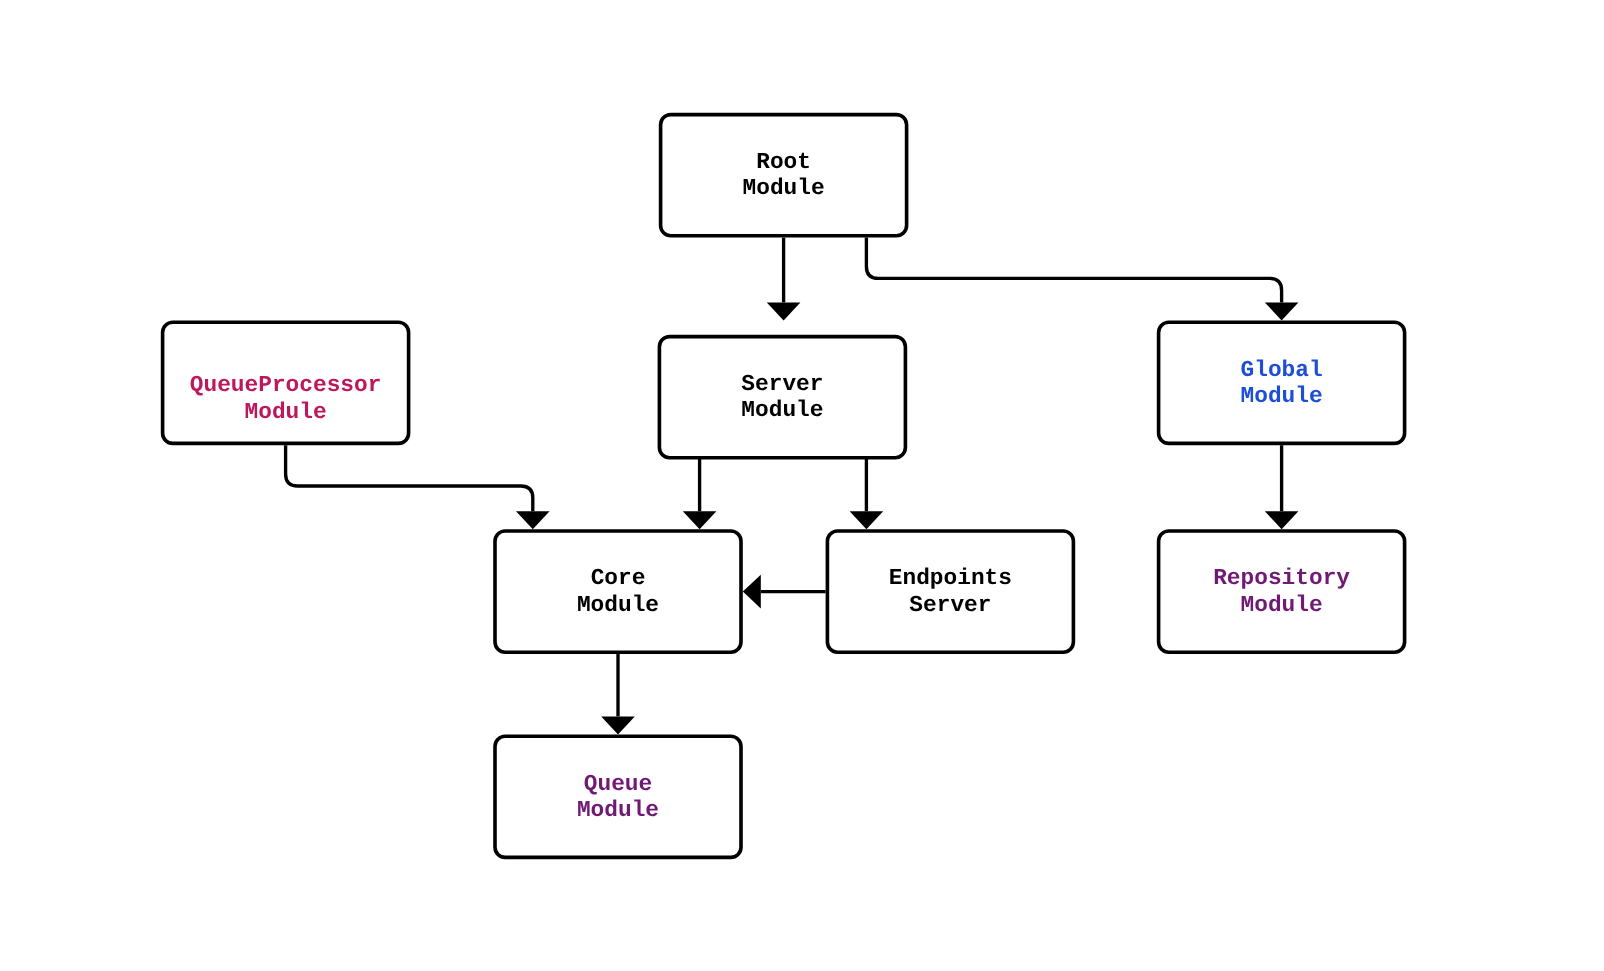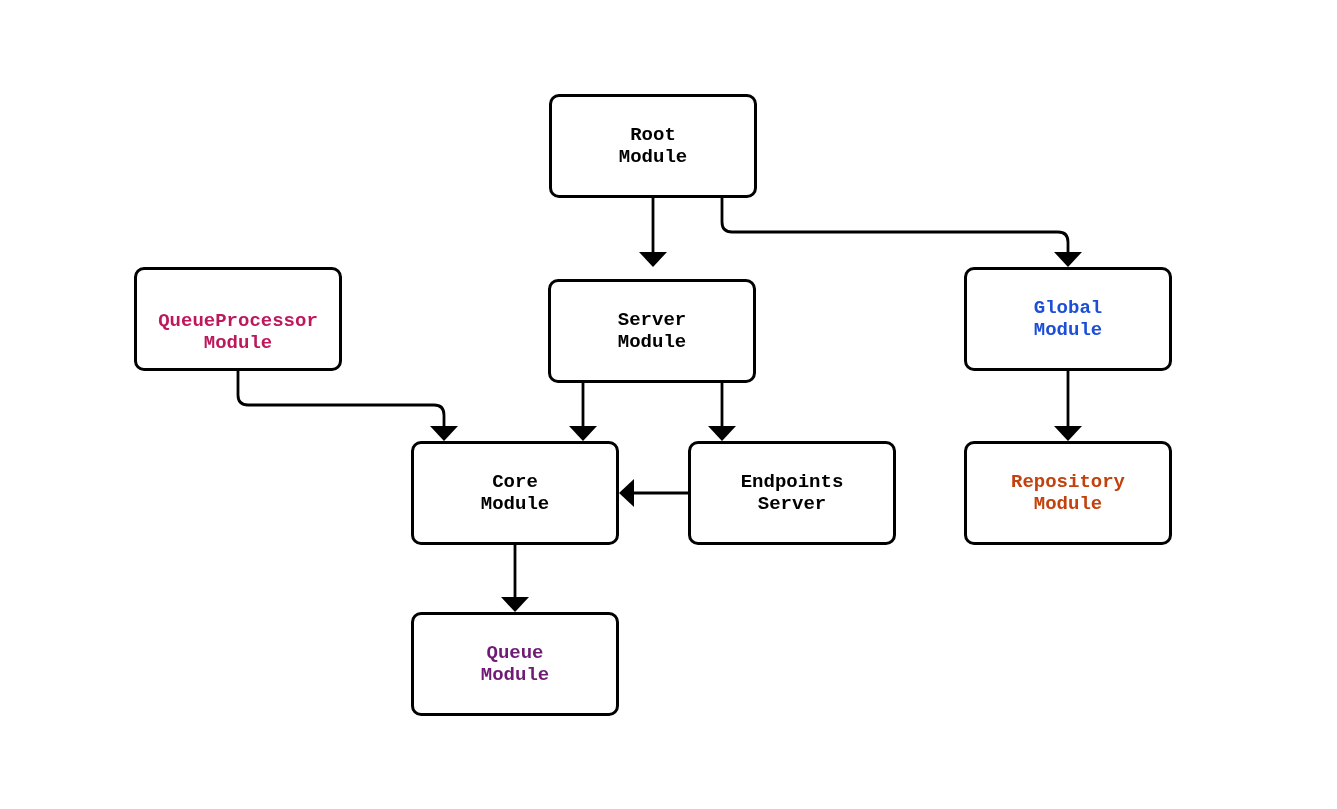--- a/index.html
+++ b/index.html
@@ -81,21 +81,21 @@
       </div>
       <div class="node" style="left: 411px; top: 441px; width: 208px; height: 104px; background: rgb(255, 255, 255); border-color: rgb(0, 0, 0);">
         <span class="node-label" style="color: rgb(0, 0, 0);">Core
 Module</span>
       </div>
       <div class="node" style="left: 688px; top: 441px; width: 208px; height: 104px; background: rgb(255, 255, 255); border-color: rgb(0, 0, 0);">
         <span class="node-label" style="color: rgb(0, 0, 0);">Endpoints
 Server</span>
       </div>
       <div class="node" style="left: 964px; top: 441px; width: 208px; height: 104px; background: rgb(255, 255, 255); border-color: rgb(0, 0, 0);">
-        <span class="node-label" style="color: #c2410c;">Repository
+        <span class="node-label" style="color: #701a75;">Repository
 Module</span>
       </div>
       <div class="node" style="left: 411px; top: 612px; width: 208px; height: 104px; background: rgb(255, 255, 255); border-color: rgb(0, 0, 0);">
         <span class="node-label" style="color: #701a75;">Queue
 Module</span>
       </div>
     </div>
 </div>
 
 </body></html>

